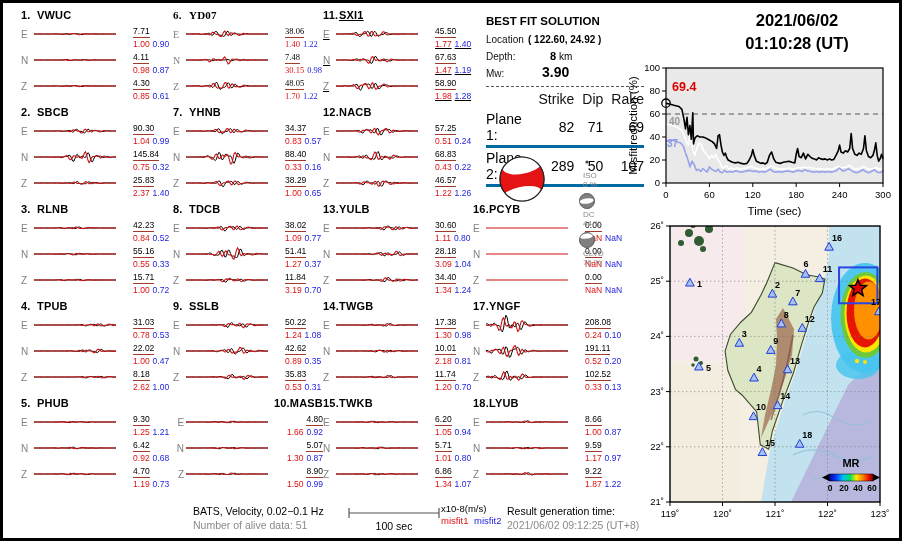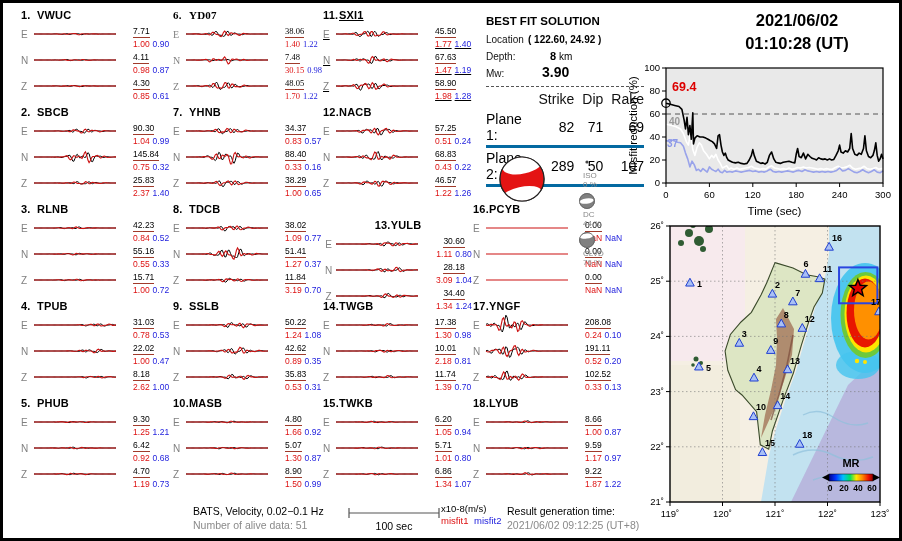--- a/index.html
+++ b/index.html
@@ -292,21 +292,21 @@
         </div>
         <div class="trace">
           <span class="comp">Z</span>
           <svg class="wf" width="86" height="26">
             <polyline points="2.0,13.0 3.2,13.0 4.3,13.0 5.5,13.0 6.7,13.0 7.9,13.0 9.0,13.0 10.2,13.0 11.4,13.0 12.5,13.0 13.7,13.0 14.9,13.0 16.1,13.0 17.2,13.0 18.4,13.0 19.6,13.0 20.7,13.0 21.9,13.0 23.1,13.0 24.3,13.1 25.4,13.1 26.6,13.0 27.8,12.9 28.9,12.8 30.1,12.8 31.3,13.0 32.5,13.3 33.6,13.2 34.8,12.8 36.0,12.5 37.1,12.7 38.3,13.0 39.5,13.2 40.7,13.1 41.8,13.4 43.0,14.3 44.2,14.8 45.3,14.0 46.5,12.0 47.7,10.4 48.9,10.7 50.0,12.5 51.2,13.9 52.4,13.8 53.5,13.0 54.7,12.7 55.9,13.2 57.1,13.5 58.2,12.9 59.4,12.4 60.6,12.9 61.7,14.1 62.9,14.7 64.1,14.0 65.3,12.6 66.4,11.8 67.6,11.9 68.8,12.6 69.9,13.0 71.1,13.1 72.3,13.0 73.5,13.1 74.6,13.2 75.8,13.2 77.0,13.0 78.1,12.9 79.3,12.9 80.5,13.0 81.7,13.1 82.8,13.0 84.0,13.0" fill="none" stroke="#000" stroke-width="1"></polyline>
             <polyline points="2.0,13.0 3.2,13.0 4.3,13.0 5.5,13.0 6.7,13.0 7.9,13.0 9.0,13.0 10.2,13.0 11.4,13.0 12.5,13.0 13.7,13.0 14.9,13.0 16.1,13.0 17.2,13.0 18.4,13.0 19.6,13.0 20.7,13.0 21.9,13.0 23.1,13.0 24.3,13.0 25.4,12.9 26.6,12.9 27.8,13.0 28.9,13.1 30.1,13.1 31.3,13.0 32.5,12.8 33.6,12.8 34.8,12.9 36.0,13.0 37.1,12.9 38.3,13.0 39.5,13.5 40.7,14.2 41.8,14.2 43.0,13.1 44.2,11.6 45.3,11.1 46.5,11.9 47.7,13.1 48.9,13.5 50.0,13.0 51.2,12.8 52.4,13.3 53.5,13.7 54.7,13.1 55.9,12.2 57.1,12.2 58.2,13.6 59.4,15.1 60.6,15.1 61.7,13.5 62.9,11.9 64.1,11.4 65.3,12.0 66.4,12.7 67.6,12.9 68.8,12.9 69.9,13.1 71.1,13.4 72.3,13.5 73.5,13.2 74.6,12.8 75.8,12.8 77.0,13.0 78.1,13.1 79.3,13.1 80.5,13.0 81.7,13.0 82.8,12.9 84.0,13.0" fill="none" stroke="#cc1111" stroke-width="1.1"></polyline>
           </svg>
           <div class="nums"><span class="amp">35.83</span><div class="mis"><span class="m1">0.53</span><span class="m2">0.31</span></div></div>
         </div>
       </div>
-      <div class="station" style="left: 170px; top: 394px;">
+      <div class="station" style="left: 170px; top: 394px; text-align: right;">
         <div class="st-hdr"><span class="st-num">10.</span><span class="st-name">MASB</span></div>
         <div class="trace">
           <span class="comp">E</span>
           <svg class="wf" width="86" height="26">
             <polyline points="2.0,13.0 3.2,13.0 4.3,13.0 5.5,13.0 6.7,13.0 7.9,13.0 9.0,13.0 10.2,13.0 11.4,13.0 12.5,13.0 13.7,13.0 14.9,13.0 16.1,13.0 17.2,13.0 18.4,12.9 19.6,12.9 20.7,13.0 21.9,13.0 23.1,13.1 24.3,13.1 25.4,13.1 26.6,13.1 27.8,13.2 28.9,13.0 30.1,12.7 31.3,12.6 32.5,12.8 33.6,13.2 34.8,13.4 36.0,13.1 37.1,12.7 38.3,12.5 39.5,12.8 40.7,13.1 41.8,13.2 43.0,13.2 44.2,13.3 45.3,13.6 46.5,13.6 47.7,13.1 48.9,12.4 50.0,12.2 51.2,12.5 52.4,13.0 53.5,13.3 54.7,13.1 55.9,13.0 57.1,12.9 58.2,13.0 59.4,13.0 60.6,13.0 61.7,13.0 62.9,13.0 64.1,13.1 65.3,13.1 66.4,13.0 67.6,13.0 68.8,12.9 69.9,13.0 71.1,13.0 72.3,13.0 73.5,13.0 74.6,13.0 75.8,13.0 77.0,13.0 78.1,13.0 79.3,13.0 80.5,13.0 81.7,13.0 82.8,13.0 84.0,13.0" fill="none" stroke="#000" stroke-width="1"></polyline>
             <polyline points="2.0,13.0 3.2,13.0 4.3,13.0 5.5,13.0 6.7,13.0 7.9,13.0 9.0,13.0 10.2,13.0 11.4,13.0 12.5,13.0 13.7,13.0 14.9,13.0 16.1,13.0 17.2,13.0 18.4,13.0 19.6,13.0 20.7,13.0 21.9,13.0 23.1,13.1 24.3,13.1 25.4,13.1 26.6,12.9 27.8,12.8 28.9,12.8 30.1,13.0 31.3,13.2 32.5,13.2 33.6,12.9 34.8,12.7 36.0,12.8 37.1,13.0 38.3,13.1 39.5,13.0 40.7,13.1 41.8,13.5 43.0,13.8 44.2,13.5 45.3,12.8 46.5,12.2 47.7,12.2 48.9,12.8 50.0,13.2 51.2,13.2 52.4,13.0 53.5,12.9 54.7,13.1 55.9,13.1 57.1,13.0 58.2,12.9 59.4,13.0 60.6,13.1 61.7,13.2 62.9,13.1 64.1,13.0 65.3,12.9 66.4,12.9 67.6,13.0 68.8,13.0 69.9,13.0 71.1,13.0 72.3,13.0 73.5,13.0 74.6,13.0 75.8,13.0 77.0,13.0 78.1,13.0 79.3,13.0 80.5,13.0 81.7,13.0 82.8,13.0 84.0,13.0" fill="none" stroke="#cc1111" stroke-width="1.1"></polyline>
           </svg>
           <div class="nums"><span class="amp">4.80</span><div class="mis"><span class="m1">1.66</span><span class="m2">0.92</span></div></div>
         </div>
         <div class="trace">
@@ -373,21 +373,21 @@
         </div>
         <div class="trace">
           <span class="comp">Z</span>
           <svg class="wf" width="86" height="26">
             <polyline points="2.0,13.0 3.2,13.0 4.3,13.0 5.5,13.0 6.7,13.0 7.9,13.0 9.0,13.0 10.2,13.0 11.4,13.0 12.5,13.0 13.7,12.9 14.9,12.9 16.1,13.0 17.2,13.1 18.4,13.0 19.6,12.9 20.7,12.8 21.9,12.9 23.1,13.0 24.3,12.9 25.4,12.8 26.6,13.2 27.8,14.1 28.9,14.7 30.1,14.1 31.3,12.4 32.5,11.0 33.6,11.1 34.8,12.3 36.0,13.2 37.1,13.0 38.3,12.7 39.5,13.2 40.7,14.1 41.8,13.8 43.0,12.3 44.2,11.3 45.3,12.5 46.5,15.0 47.7,16.3 48.9,15.1 50.0,12.6 51.2,11.1 52.4,11.2 53.5,12.0 54.7,12.5 55.9,12.5 57.1,12.8 58.2,13.5 59.4,13.9 60.6,13.6 61.7,13.0 62.9,12.6 64.1,12.8 65.3,13.1 66.4,13.3 67.6,13.2 68.8,13.0 69.9,12.9 71.1,12.9 72.3,13.0 73.5,13.0 74.6,13.0 75.8,13.0 77.0,13.0 78.1,13.0 79.3,13.0 80.5,13.0 81.7,13.0 82.8,13.0 84.0,13.0" fill="none" stroke="#000" stroke-width="1"></polyline>
             <polyline points="2.0,13.0 3.2,13.0 4.3,13.0 5.5,13.0 6.7,13.0 7.9,13.0 9.0,13.0 10.2,13.0 11.4,13.0 12.5,13.0 13.7,13.0 14.9,13.0 16.1,13.0 17.2,13.0 18.4,13.0 19.6,13.0 20.7,12.9 21.9,12.8 23.1,12.9 24.3,13.3 25.4,13.9 26.6,13.9 27.8,13.2 28.9,12.3 30.1,11.9 31.3,12.3 32.5,12.8 33.6,12.7 34.8,12.5 36.0,13.0 37.1,13.9 38.3,14.1 39.5,12.9 40.7,11.4 41.8,11.5 43.0,13.7 44.2,16.0 45.3,16.1 46.5,14.1 47.7,11.9 48.9,11.2 50.0,11.6 51.2,11.9 52.4,11.8 53.5,12.0 54.7,13.1 55.9,14.3 57.1,14.4 58.2,13.5 59.4,12.5 60.6,12.4 61.7,12.9 62.9,13.4 64.1,13.4 65.3,13.1 66.4,12.9 67.6,12.9 68.8,12.9 69.9,12.9 71.1,12.9 72.3,12.9 73.5,13.0 74.6,13.1 75.8,13.1 77.0,13.0 78.1,13.0 79.3,13.0 80.5,13.0 81.7,13.0 82.8,13.0 84.0,13.0" fill="none" stroke="#cc1111" stroke-width="1.1"></polyline>
           </svg>
           <div class="nums"><span class="amp">46.57</span><div class="mis"><span class="m1">1.22</span><span class="m2">1.26</span></div></div>
         </div>
       </div>
-      <div class="station" style="left: 320px; top: 216px; text-align: center;">
+      <div class="station" style="left: 320px; top: 200px;">
         <div class="st-hdr"><span class="st-num">13.</span><span class="st-name">YULB</span></div>
         <div class="trace">
           <span class="comp">E</span>
           <svg class="wf" width="86" height="26">
             <polyline points="2.0,13.0 3.2,13.0 4.3,13.0 5.5,13.0 6.7,13.0 7.9,13.0 9.0,13.0 10.2,13.0 11.4,13.0 12.5,13.0 13.7,13.0 14.9,13.0 16.1,13.0 17.2,13.0 18.4,13.0 19.6,13.0 20.7,13.0 21.9,13.0 23.1,13.0 24.3,13.0 25.4,13.0 26.6,13.0 27.8,13.0 28.9,13.0 30.1,13.1 31.3,13.2 32.5,13.1 33.6,12.8 34.8,12.7 36.0,12.7 37.1,13.0 38.3,13.1 39.5,13.0 40.7,12.9 41.8,13.1 43.0,13.3 44.2,13.2 45.3,12.6 46.5,12.4 47.7,13.1 48.9,14.4 50.0,15.0 51.2,13.9 52.4,12.0 53.5,10.9 54.7,11.3 55.9,12.2 57.1,12.7 58.2,12.7 59.4,13.1 60.6,14.1 61.7,14.6 62.9,13.9 64.1,12.5 65.3,11.9 66.4,12.6 67.6,13.7 68.8,14.0 69.9,13.5 71.1,12.7 72.3,12.5 73.5,12.6 74.6,12.8 75.8,12.8 77.0,12.8 78.1,13.0 79.3,13.2 80.5,13.3 81.7,13.1 82.8,13.0 84.0,12.9" fill="none" stroke="#000" stroke-width="1"></polyline>
             <polyline points="2.0,13.0 3.2,13.0 4.3,13.0 5.5,13.0 6.7,13.0 7.9,13.0 9.0,13.0 10.2,13.0 11.4,13.0 12.5,13.0 13.7,13.0 14.9,13.0 16.1,13.0 17.2,13.0 18.4,13.0 19.6,13.0 20.7,13.0 21.9,13.0 23.1,13.0 24.3,13.0 25.4,13.0 26.6,13.0 27.8,13.1 28.9,13.1 30.1,13.0 31.3,12.9 32.5,12.9 33.6,12.9 34.8,13.0 36.0,13.0 37.1,13.0 38.3,13.0 39.5,13.2 40.7,13.2 41.8,12.9 43.0,12.5 44.2,12.7 45.3,13.6 46.5,14.3 47.7,14.2 48.9,13.0 50.0,11.9 51.2,11.7 52.4,12.1 53.5,12.3 54.7,12.2 55.9,12.5 57.1,13.6 58.2,14.7 59.4,14.6 60.6,13.2 61.7,11.9 62.9,12.0 64.1,13.3 65.3,14.3 66.4,14.1 67.6,13.1 68.8,12.5 69.9,12.5 71.1,12.6 72.3,12.5 73.5,12.4 74.6,12.7 75.8,13.2 77.0,13.5 78.1,13.5 79.3,13.1 80.5,12.9 81.7,12.9 82.8,13.0 84.0,13.0" fill="none" stroke="#cc1111" stroke-width="1.1"></polyline>
           </svg>
           <div class="nums"><span class="amp">30.60</span><div class="mis"><span class="m1">1.11</span><span class="m2">0.80</span></div></div>
         </div>
         <div class="trace">
@@ -424,21 +424,21 @@
             <polyline points="2.0,13.0 3.2,13.0 4.3,13.0 5.5,13.0 6.7,13.0 7.9,13.0 9.0,13.0 10.2,13.0 11.4,13.0 12.5,13.0 13.7,13.0 14.9,13.0 16.1,13.0 17.2,13.0 18.4,13.0 19.6,13.0 20.7,13.0 21.9,13.0 23.1,13.0 24.3,13.0 25.4,13.0 26.6,13.0 27.8,13.0 28.9,13.0 30.1,13.0 31.3,13.1 32.5,13.0 33.6,12.9 34.8,12.8 36.0,13.0 37.1,13.3 38.3,13.5 39.5,13.4 40.7,12.9 41.8,12.6 43.0,12.6 44.2,12.6 45.3,12.5 46.5,12.4 47.7,12.8 48.9,13.6 50.0,14.1 51.2,13.7 52.4,12.8 53.5,12.3 54.7,12.7 55.9,13.4 57.1,13.7 58.2,13.4 59.4,13.0 60.6,12.8 61.7,12.9 62.9,12.8 64.1,12.5 65.3,12.5 66.4,12.8 67.6,13.2 68.8,13.4 69.9,13.3 71.1,13.0 72.3,12.9 73.5,12.9 74.6,13.0 75.8,13.0 77.0,13.0 78.1,13.0 79.3,13.0 80.5,13.0 81.7,13.0 82.8,13.0 84.0,13.0" fill="none" stroke="#cc1111" stroke-width="1.1"></polyline>
           </svg>
           <div class="nums"><span class="amp">10.01</span><div class="mis"><span class="m1">2.18</span><span class="m2">0.81</span></div></div>
         </div>
         <div class="trace">
           <span class="comp">Z</span>
           <svg class="wf" width="86" height="26">
             <polyline points="2.0,13.0 3.2,13.0 4.3,13.0 5.5,13.0 6.7,13.0 7.9,13.0 9.0,13.0 10.2,13.0 11.4,13.0 12.5,13.0 13.7,13.0 14.9,13.0 16.1,13.0 17.2,13.0 18.4,13.0 19.6,13.0 20.7,13.0 21.9,13.0 23.1,13.0 24.3,13.0 25.4,13.0 26.6,12.9 27.8,13.0 28.9,13.1 30.1,13.2 31.3,13.1 32.5,13.1 33.6,13.1 34.8,13.0 36.0,12.8 37.1,12.5 38.3,12.3 39.5,12.7 40.7,13.4 41.8,13.7 43.0,13.4 44.2,12.8 45.3,12.6 46.5,12.9 47.7,13.3 48.9,13.4 50.0,13.2 51.2,13.2 52.4,13.5 53.5,13.5 54.7,12.8 55.9,11.9 57.1,11.7 58.2,12.3 59.4,13.3 60.6,13.7 61.7,13.5 62.9,13.1 64.1,13.0 65.3,13.1 66.4,13.1 67.6,13.0 68.8,12.9 69.9,13.0 71.1,13.1 72.3,13.1 73.5,13.0 74.6,12.9 75.8,12.9 77.0,12.9 78.1,13.0 79.3,13.0 80.5,13.0 81.7,13.0 82.8,13.0 84.0,13.0" fill="none" stroke="#000" stroke-width="1"></polyline>
             <polyline points="2.0,13.0 3.2,13.0 4.3,13.0 5.5,13.0 6.7,13.0 7.9,13.0 9.0,13.0 10.2,13.0 11.4,13.0 12.5,13.0 13.7,13.0 14.9,13.0 16.1,13.0 17.2,13.0 18.4,13.0 19.6,13.0 20.7,13.0 21.9,13.0 23.1,13.0 24.3,13.0 25.4,13.0 26.6,13.0 27.8,13.0 28.9,13.0 30.1,13.1 31.3,13.1 32.5,13.0 33.6,12.8 34.8,12.6 36.0,12.7 37.1,13.0 38.3,13.4 39.5,13.4 40.7,13.1 41.8,12.8 43.0,12.9 44.2,13.2 45.3,13.2 46.5,13.1 47.7,13.1 48.9,13.4 50.0,13.7 51.2,13.3 52.4,12.3 53.5,11.6 54.7,11.8 55.9,12.7 57.1,13.5 58.2,13.7 59.4,13.3 60.6,13.1 61.7,13.2 62.9,13.2 64.1,13.0 65.3,12.8 66.4,12.8 67.6,13.1 68.8,13.3 69.9,13.2 71.1,12.9 72.3,12.8 73.5,12.8 74.6,12.9 75.8,13.0 77.0,13.0 78.1,13.0 79.3,13.0 80.5,13.0 81.7,13.0 82.8,13.0 84.0,13.0" fill="none" stroke="#cc1111" stroke-width="1.1"></polyline>
           </svg>
-          <div class="nums"><span class="amp">11.74</span><div class="mis"><span class="m1">1.39</span><span class="m2">0.70</span></div></div>
+          <div class="nums"><span class="amp">11.74</span><div class="mis"><span class="m1">1.20</span><span class="m2">0.70</span></div></div>
         </div>
       </div>
       <div class="station" style="left: 320px; top: 394px;">
         <div class="st-hdr"><span class="st-num">15.</span><span class="st-name">TWKB</span></div>
         <div class="trace">
           <span class="comp">E</span>
           <svg class="wf" width="86" height="26">
             <polyline points="2.0,13.0 3.2,13.0 4.3,13.0 5.5,13.0 6.7,13.0 7.9,13.0 9.0,13.0 10.2,13.0 11.4,13.0 12.5,13.0 13.7,13.0 14.9,13.0 16.1,13.0 17.2,13.0 18.4,13.0 19.6,13.0 20.7,12.9 21.9,12.9 23.1,13.0 24.3,13.1 25.4,13.1 26.6,13.0 27.8,12.8 28.9,12.8 30.1,13.1 31.3,13.3 32.5,13.4 33.6,13.2 34.8,13.0 36.0,13.0 37.1,12.9 38.3,12.6 39.5,12.3 40.7,12.4 41.8,12.9 43.0,13.5 44.2,13.6 45.3,13.2 46.5,12.8 47.7,12.7 48.9,13.0 50.0,13.2 51.2,13.2 52.4,13.1 53.5,13.1 54.7,13.1 55.9,13.1 57.1,12.9 58.2,12.7 59.4,12.7 60.6,12.9 61.7,13.1 62.9,13.1 64.1,13.1 65.3,13.0 66.4,13.0 67.6,13.0 68.8,13.0 69.9,13.0 71.1,13.0 72.3,13.0 73.5,13.0 74.6,13.0 75.8,13.0 77.0,13.0 78.1,13.0 79.3,13.0 80.5,13.0 81.7,13.0 82.8,13.0 84.0,13.0" fill="none" stroke="#000" stroke-width="1"></polyline>
             <polyline points="2.0,13.0 3.2,13.0 4.3,13.0 5.5,13.0 6.7,13.0 7.9,13.0 9.0,13.0 10.2,13.0 11.4,13.0 12.5,13.0 13.7,13.0 14.9,13.0 16.1,13.0 17.2,13.0 18.4,13.0 19.6,13.0 20.7,13.0 21.9,13.1 23.1,13.0 24.3,12.9 25.4,12.9 26.6,13.0 27.8,13.1 28.9,13.2 30.1,13.2 31.3,13.1 32.5,13.1 33.6,13.1 34.8,12.9 36.0,12.5 37.1,12.4 38.3,12.6 39.5,13.2 40.7,13.5 41.8,13.4 43.0,12.9 44.2,12.7 45.3,12.9 46.5,13.2 47.7,13.2 48.9,13.1 50.0,13.1 51.2,13.2 52.4,13.3 53.5,13.0 54.7,12.6 55.9,12.5 57.1,12.7 58.2,13.0 59.4,13.2 60.6,13.2 61.7,13.1 62.9,13.0 64.1,13.0 65.3,13.0 66.4,13.0 67.6,13.0 68.8,13.0 69.9,13.0 71.1,13.0 72.3,13.0 73.5,13.0 74.6,13.0 75.8,13.0 77.0,13.0 78.1,13.0 79.3,13.0 80.5,13.0 81.7,13.0 82.8,13.0 84.0,13.0" fill="none" stroke="#cc1111" stroke-width="1.1"></polyline>
           </svg>

